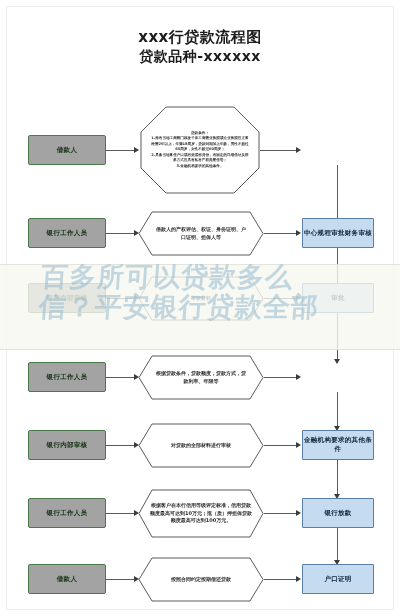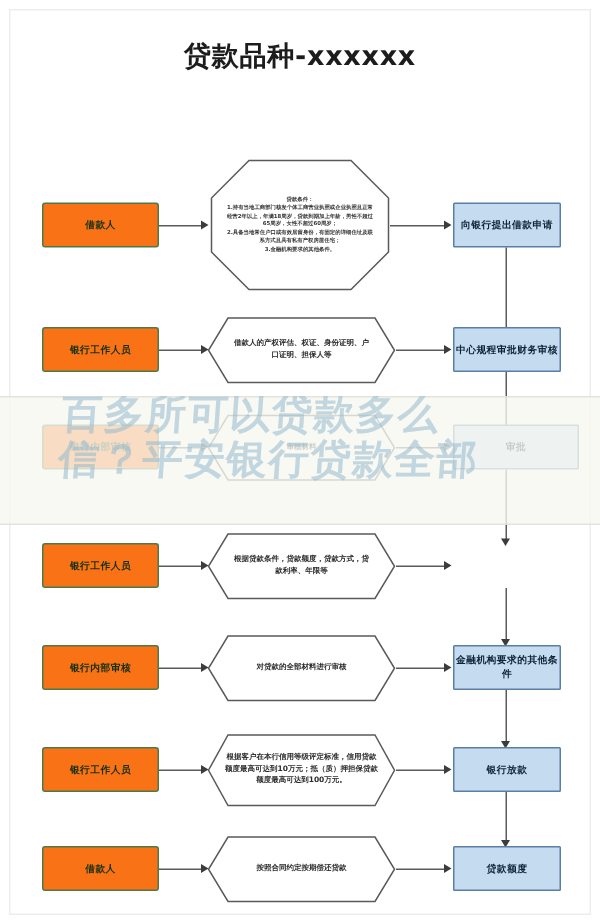--- a/index.html
+++ b/index.html
@@ -26,32 +26,32 @@
   
   #title-block{
     position:absolute;left:0;top:28px;width:400px;
     text-align:center;
   }
   #title-block .t1{
     font-size:15px;font-weight:bold;color:#1c1c1c;
     letter-spacing:.5px;line-height:19px;
   }
   #title-block .t2{
-    font-size:18px;font-weight:bold;color:#1c1c1c;
+    font-size:14px;font-weight:bold;color:#1c1c1c;
     letter-spacing:.5px;line-height:19px;
   }
   
   .node{
     position:absolute;
     box-sizing:border-box;
     display:flex;align-items:center;justify-content:center;
     text-align:center;
   }
   .actor{
-    background:#f97316;
+    background:#a3a3a3;
     border:1px solid #4a7a4a;
     border-radius:2px;
     color:#123012;
     font-size:6.5px;
     font-weight:bold;
     letter-spacing:.3px;
   }
   .result{
     background:#c5dcf0;
     border:1px solid #5a7fa6;
@@ -122,40 +122,40 @@
   }
 </style>
 </head>
 <body>
 
 <div id="page">
 
   <div id="frame"></div>
 
   <div id="title-block">
+    <div class="t1">xxx行贷款流程图</div>
     <div class="t2">贷款品种-xxxxxx</div>
   </div>
 
   <div class="node actor" style="left:28px;top:135px;width:78px;height:30px;">借款人</div>
   <div class="conn h-line" style="left:106px;top:150px;width:28px;"></div>
   <div class="arrow-r" style="left:134px;top:147px;"></div>
 
   <div class="octwrap" style="left:140px;top:106px;width:120px;height:88px;">
     <svg width="120" height="88" viewBox="0 0 120 88">
       <polygon points="26,1 94,1 119,26 119,62 94,87 26,87 1,62 1,26" fill="#ffffff" stroke="#5a5a5a" stroke-width="1"></polygon>
     </svg>
     <div class="octtext" style="white-space:pre-line;">贷款条件：
 1.持有当地工商部门核发个体工商营业执照或企业执照且正常经营2年以上，年满18周岁，贷款到期加上年龄，男性不超过65周岁，女性不超过60周岁；
 2.具备当地常住户口或有效居留身份，有固定的详细住址及联系方式且具有私有产权房屋住宅；
 3.金融机构要求的其他条件。</div>
   </div>
 
   <div class="conn h-line" style="left:260px;top:150px;width:36px;"></div>
   <div class="arrow-r" style="left:296px;top:147px;"></div>
-  <div class="node result" style="left:302px;top:135px;width:72px;height:30px;">向银行提出借款申请</div>
 
   <div class="conn v-line" style="left:337px;top:165px;height:55px;"></div>
   <div class="arrow-d" style="left:334px;top:220px;"></div>
 
   <div class="node actor" style="left:28px;top:218px;width:78px;height:30px;">银行工作人员</div>
   <div class="conn h-line" style="left:106px;top:233px;width:28px;"></div>
   <div class="arrow-r" style="left:134px;top:230px;"></div>
 
   <div class="hexwrap" style="left:138px;top:211px;width:126px;height:45px;">
     <svg width="126" height="45" viewBox="0 0 126 45">
@@ -177,21 +177,21 @@
 
   <div class="hexwrap" style="left:138px;top:276px;width:126px;height:45px;">
     <svg width="126" height="45" viewBox="0 0 126 45">
       <polygon points="14,1 112,1 125,22.5 112,44 14,44 1,22.5" fill="#ffffff" stroke="#5a5a5a" stroke-width="1"></polygon>
     </svg>
     <div class="hextext">审核材料</div>
   </div>
 
   <div class="conn h-line" style="left:264px;top:298px;width:32px;"></div>
   <div class="arrow-r" style="left:296px;top:295px;"></div>
-  <div class="node result" style="left:302px;top:283px;width:84px;height:30px;">审批</div>
+  <div class="node result" style="left:302px;top:283px;width:72px;height:30px;">审批</div>
 
   <div class="conn v-line" style="left:337px;top:313px;height:48px;"></div>
   <div class="arrow-d" style="left:334px;top:359px;"></div>
 
   <div class="node actor" style="left:28px;top:362px;width:78px;height:30px;">银行工作人员</div>
   <div class="conn h-line" style="left:106px;top:377px;width:28px;"></div>
   <div class="arrow-r" style="left:134px;top:374px;"></div>
 
   <div class="hexwrap" style="left:138px;top:355px;width:126px;height:45px;">
     <svg width="126" height="45" viewBox="0 0 126 45">
@@ -248,21 +248,21 @@
 
   <div class="hexwrap" style="left:138px;top:557px;width:126px;height:45px;">
     <svg width="126" height="45" viewBox="0 0 126 45">
       <polygon points="14,1 112,1 125,22.5 112,44 14,44 1,22.5" fill="#ffffff" stroke="#5a5a5a" stroke-width="1"></polygon>
     </svg>
     <div class="hextext">按照合同约定按期偿还贷款</div>
   </div>
 
   <div class="conn h-line" style="left:264px;top:579px;width:32px;"></div>
   <div class="arrow-r" style="left:296px;top:576px;"></div>
-  <div class="node result" style="left:302px;top:564px;width:72px;height:30px;">贷款额度</div>
+  <div class="node result" style="left:302px;top:564px;width:72px;height:30px;">户口证明</div>
 
   <div id="wm">
     <div class="band-top"></div>
     <div class="wmtext">百多所可以贷款多么
 信？平安银行贷款全部</div>
     <div class="band-bot"></div>
   </div>
 
 </div>
 

